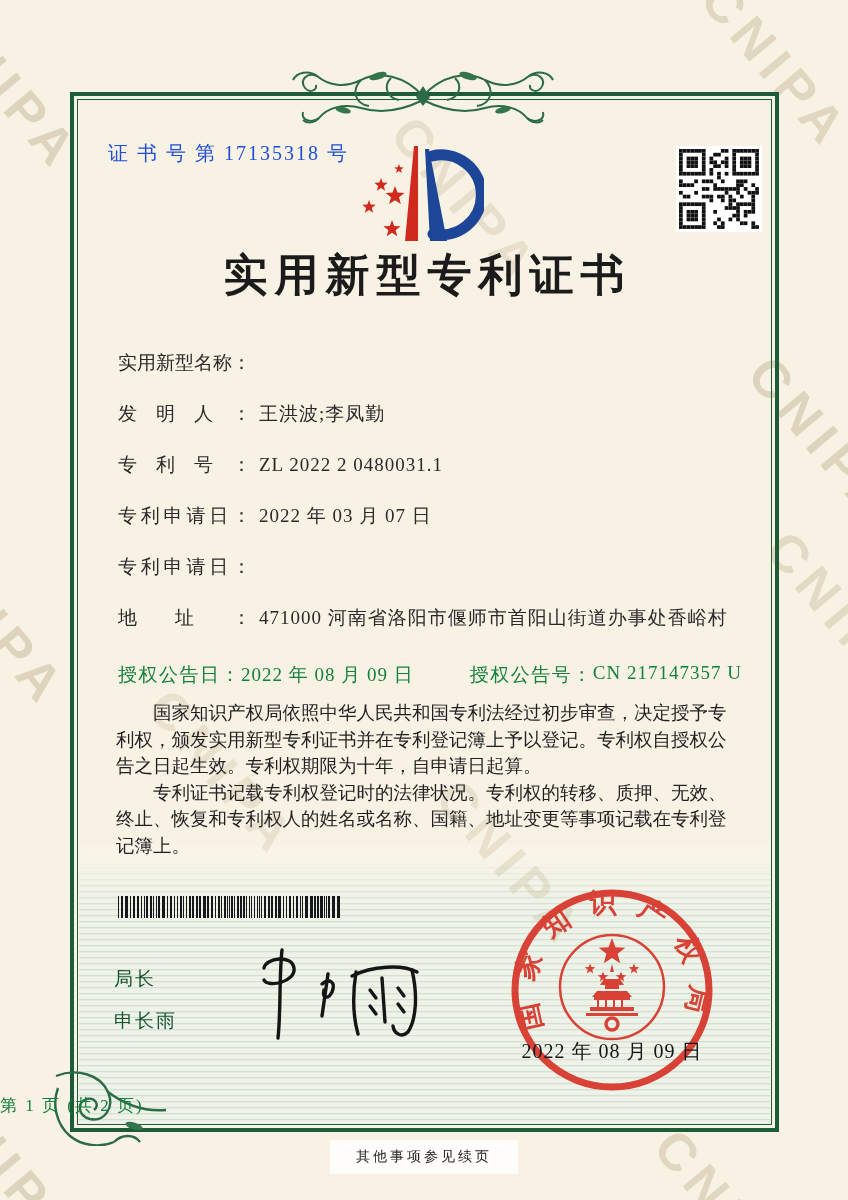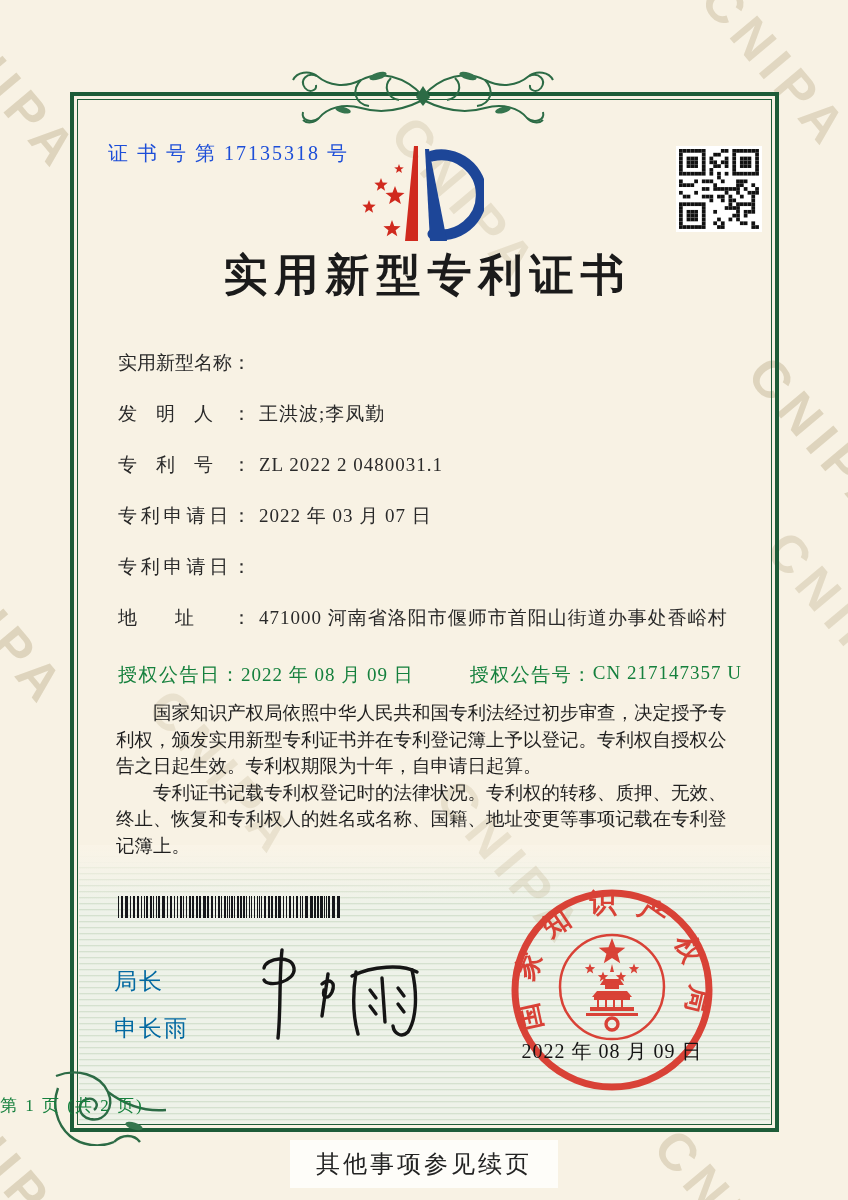--- a/index.html
+++ b/index.html
@@ -50,32 +50,32 @@
   .fvalue{margin-left:8px;letter-spacing:1px;white-space:nowrap;}
   .grant-row{position:absolute;z-index:6;left:118px;top:662px;display:flex;font-size:19px;color:#15803d;}
   .grant-row .pair2{margin-left:56px;}
   .glabel{letter-spacing:1.5px;}
   .gvalue{letter-spacing:1px;}
   
   .body-text{position:absolute;z-index:6;left:116px;top:700px;width:622px;font-size:18.5px;line-height:26.5px;color:#1f1f1f;}
   .body-text p{margin:0;text-indent:2em;}
   
   .barcode{position:absolute;z-index:6;left:118px;top:896px;}
-  .signer{position:absolute;z-index:6;left:114px;top:966px;font-family:"Liberation Sans","DejaVu Sans",sans-serif;font-size:23px;color:#0369a1;}
+  .signer{position:absolute;z-index:6;left:114px;top:966px;font-family:"Liberation Sans","DejaVu Sans",sans-serif;font-size:19px;color:#14532d;}
   .signer div{margin-bottom:16px;letter-spacing:2px;}
   .signature{position:absolute;z-index:7;left:252px;top:938px;}
   .seal{position:absolute;z-index:7;left:506px;top:884px;}
   .seal-date{
     position:absolute;z-index:8;left:506px;top:1038px;width:212px;text-align:center;
     font-size:20px;color:#141414;letter-spacing:1px;white-space:nowrap;
   }
   .page-info{position:absolute;z-index:6;left:0;right:0;top:1094px;text-align:left;font-size:17px;letter-spacing:2px;color:#15803d;}
   .footer-note{
     position:absolute;z-index:6;left:50%;transform:translateX(-50%);top:1140px;
-    background:#fefdf9;padding:8px 26px;font-size:24px;letter-spacing:3px;color:#232323;white-space:nowrap;
+    background:#fefdf9;padding:8px 26px;font-size:14px;letter-spacing:3px;color:#232323;white-space:nowrap;
   }
 </style>
 </head>
 <body>
 
 <div class="page">
 
   <div class="wave-band"></div>
 
   <div id="wm-layer">

